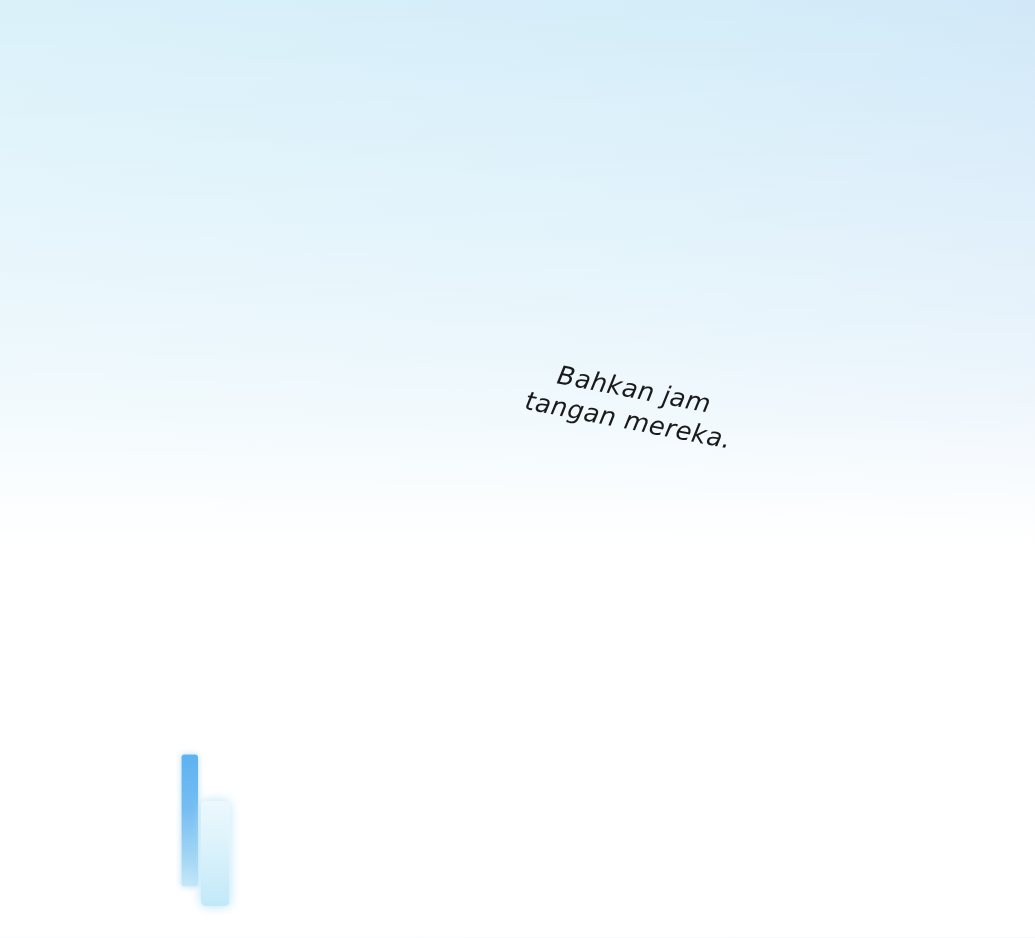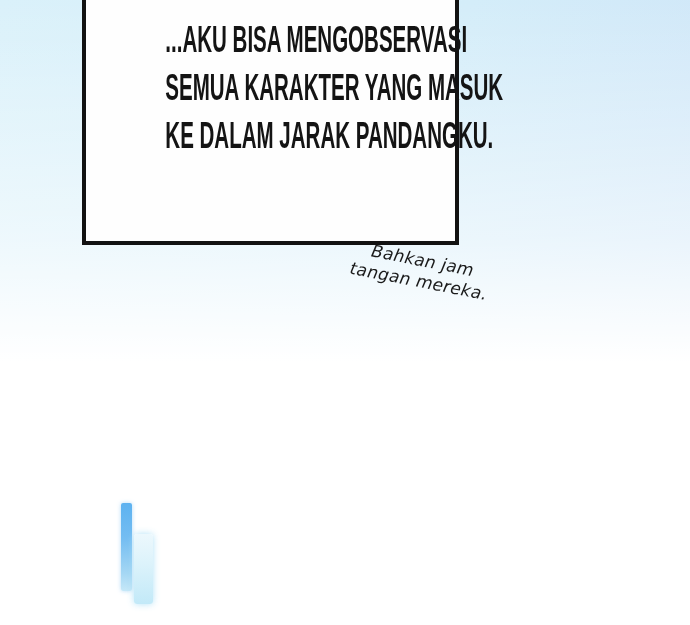--- a/index.html
+++ b/index.html
@@ -81,25 +81,20 @@
     background: linear-gradient(to bottom, #ecf8fd 0%, #ddf3fb 40%, #c2e9f8 100%);
     box-shadow: 0 0 7px rgba(170, 224, 247, 0.9);
     z-index: 2;
   }
 </style>
 </head>
 <body>
 
 <div class="stage">
 
-  <div class="caption-box">
-    <span class="cap-line">...AKU BISA MENGOBSERVASI</span>
-    <span class="cap-line">SEMUA KARAKTER YANG MASUK</span>
-    <span class="cap-line">KE DALAM JARAK PANDANGKU.</span>
-  </div>
 
   <div class="handnote">
     <div class="hn-line">Bahkan jam</div>
     <div class="hn-line">tangan mereka.</div>
   </div>
 
   <div class="bar bar-tall"></div>
   <div class="bar bar-short"></div>
 
 </div>

